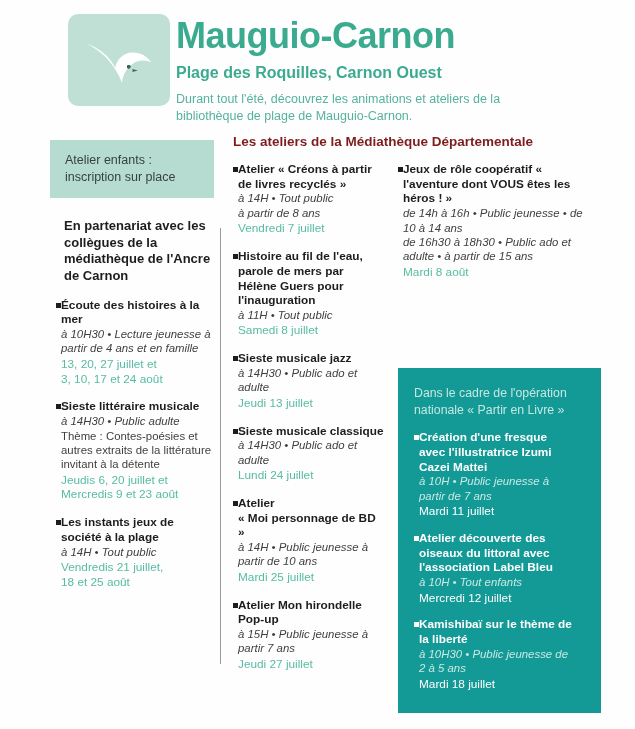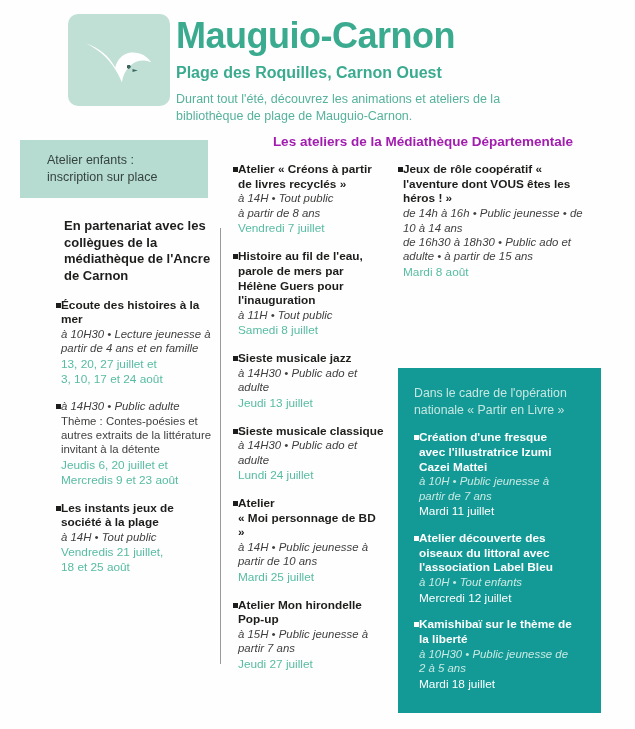--- a/index.html
+++ b/index.html
@@ -24,37 +24,37 @@
   }
   .subtitle {
     margin:10px 0 0 0; font-size:16px; font-weight:800; color:#3bab90; line-height:1.1;
   }
   .description {
     margin:9px 0 0 0; font-size:12.5px; color:#55b29b; line-height:1.4; width:348px;
   }
 
   
   .notice-box {
-    position:absolute; left:20px; top:140px; width:134px;
+    position:absolute; left:50px; top:140px; width:134px;
     background:#b6dcd1; color:#35423e;
-    padding:12px 27px; font-size:12.5px; line-height:1.35;
+    padding:12px 15px; font-size:12.5px; line-height:1.35;
     white-space:pre-line;
   }
 
   
   .partner-col { position:absolute; left:56px; top:218px; width:160px; }
   .partner-heading {
     font-size:13px; font-weight:800; color:#1d1d1b; line-height:1.28;
     margin:0 0 13px 8px;
   }
   .divider { position:absolute; left:220px; top:228px; width:1px; height:436px; background:#9a9a9a; }
 
   .main-heading {
     position:absolute; left:233px; top:134px; width:340px;
-    font-size:13.5px; font-weight:800; color:#a21caf; line-height:1.2;text-align:right;
+    font-size:13.5px; font-weight:800; color:#7f1d1d; line-height:1.2;
   }
   .mid-col   { position:absolute; left:233px; top:162px; width:152px; }
   .right-col { position:absolute; left:398px; top:162px; width:192px; }
 
   
   .ev { display:flex; margin-bottom:13px; }
   .sq { width:5px; height:5px; background:#1d1d1b; margin-top:5px; flex:none; }
   .ev-body { flex:1; }
   .ev-title { font-weight:800; color:#1d1d1b; font-size:11.8px; line-height:1.25; white-space:pre-line; }
   .ev-time  { font-style:italic; color:#3f3f3e; font-size:11.4px; line-height:1.26; white-space:pre-line; }
@@ -106,20 +106,21 @@
         <div class="ev-title">Écoute des histoires à la mer</div>
         <div class="ev-time">à 10H30 • Lecture jeunesse à partir de 4 ans et en famille</div>
         <div class="ev-dates">13, 20, 27 juillet et
 3, 10, 17 et 24 août</div>
       </div>
     </div>
 
     <div class="ev">
       <span class="sq"></span>
       <div class="ev-body">
+        <div class="ev-title">Sieste littéraire musicale</div>
         <div class="ev-time">à 14H30 • Public adulte</div>
         <div class="ev-note">Thème : Contes-poésies et autres extraits de la littérature invitant à la détente</div>
         <div class="ev-dates">Jeudis 6, 20 juillet et
 Mercredis 9 et 23 août</div>
       </div>
     </div>
 
     <div class="ev">
       <span class="sq"></span>
       <div class="ev-body">

